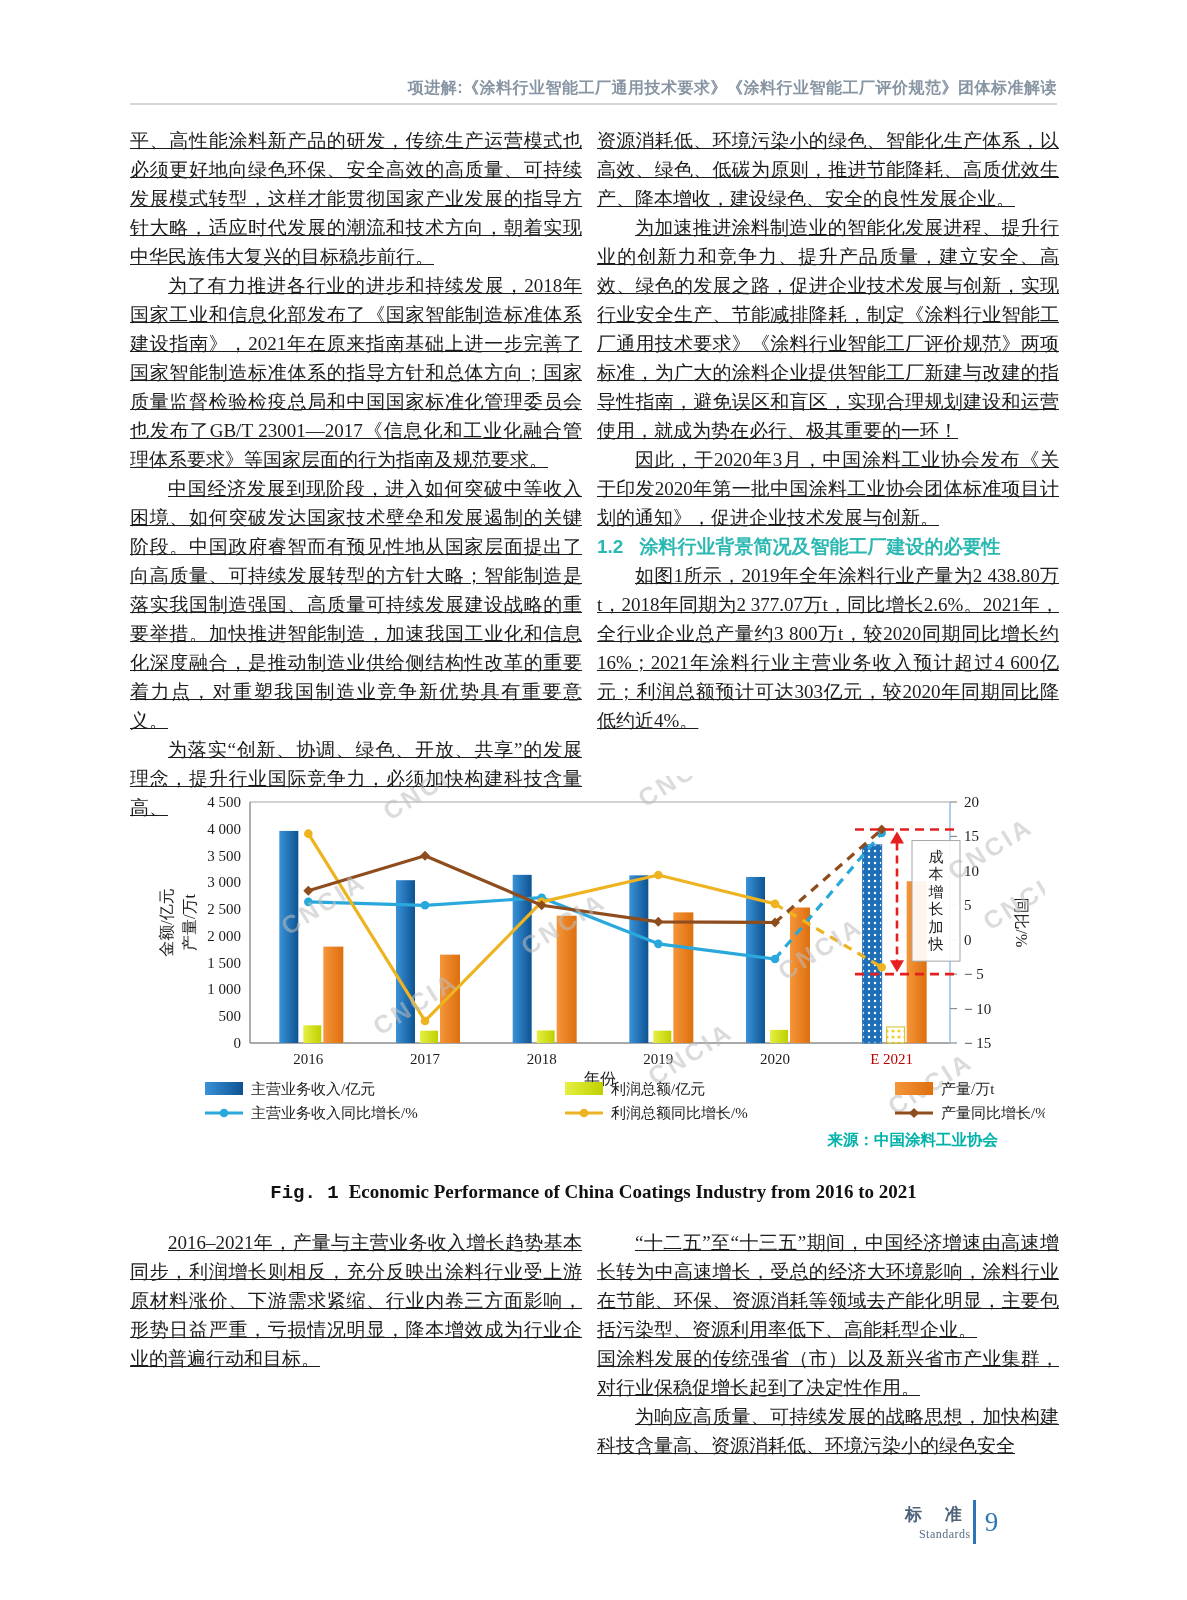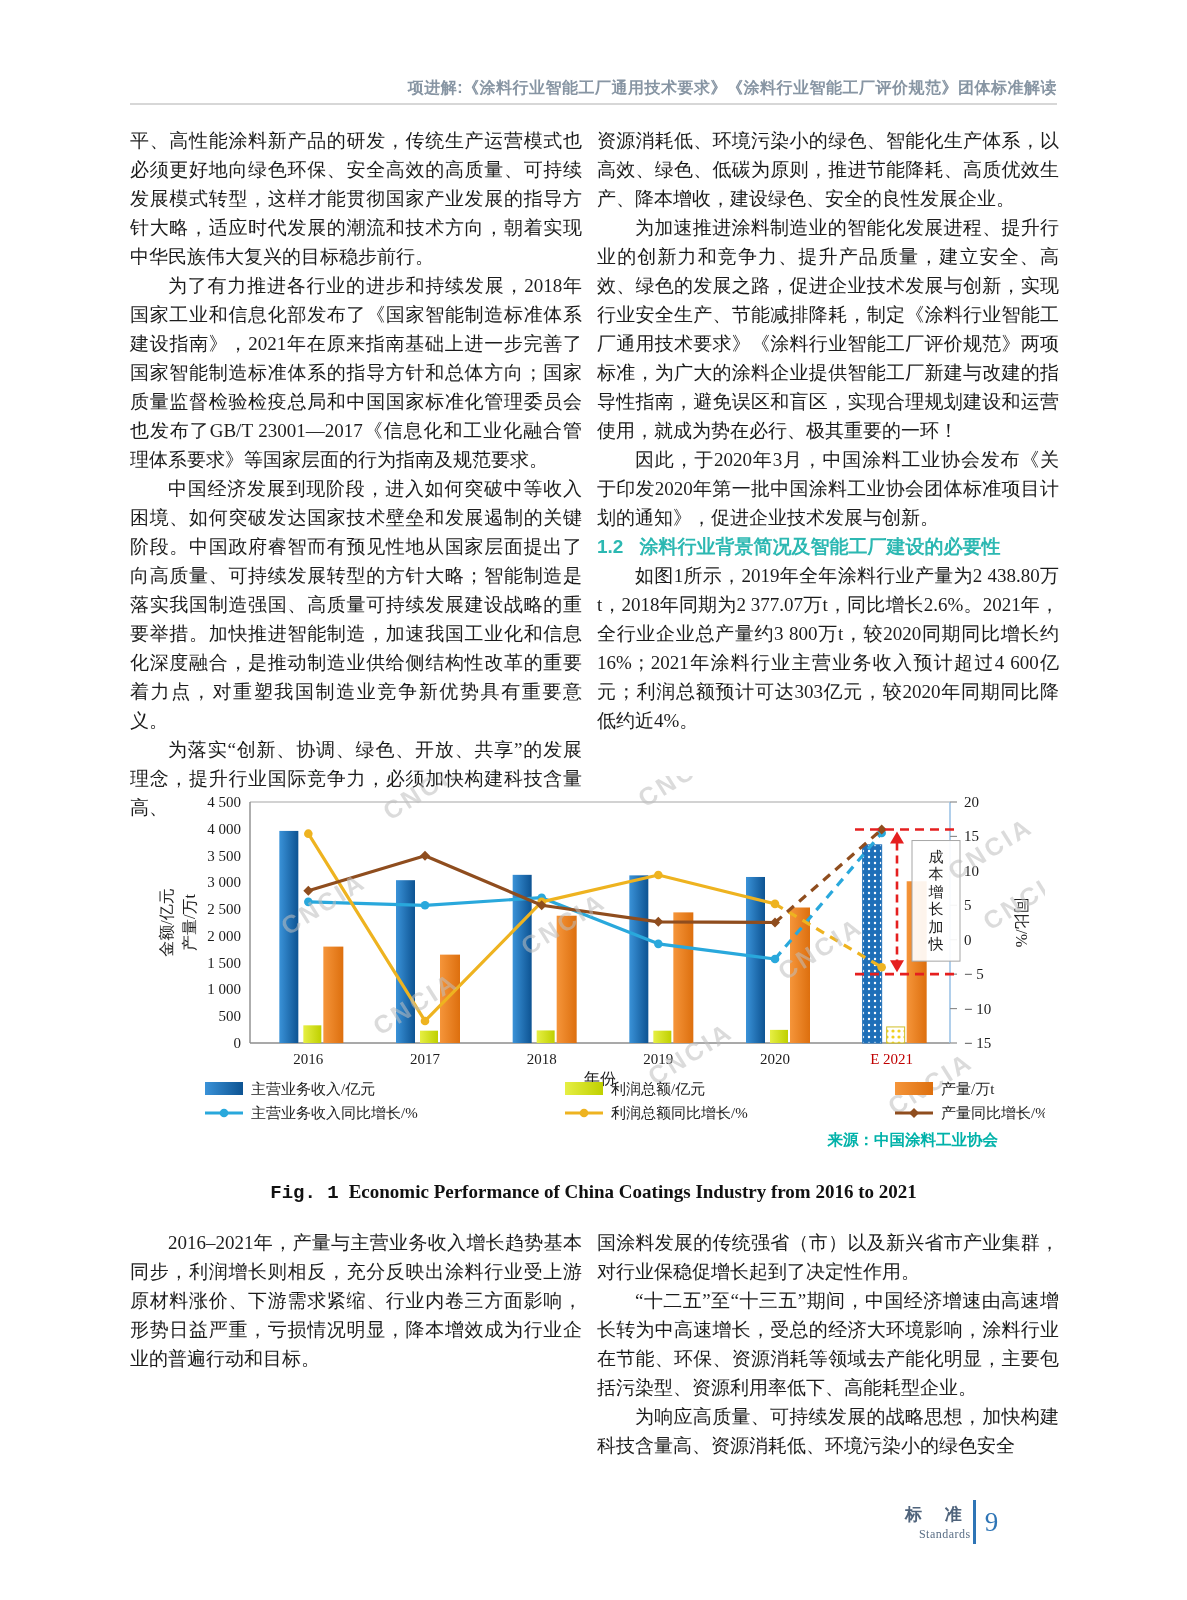--- a/index.html
+++ b/index.html
@@ -4,21 +4,21 @@
 <style>
   html,body{margin:0;padding:0;background:#ffffff;}
   .page{position:relative;width:1187px;height:1600px;background:#fff;overflow:hidden;
         font-family:"Liberation Serif","DejaVu Serif",serif;color:#1c1c1c;}
   .abs{position:absolute;}
   .hdr{left:130px;top:78px;width:927px;text-align:right;
        font-family:"Liberation Sans","DejaVu Sans",sans-serif;
        font-size:16px;font-weight:bold;color:#8795a3;letter-spacing:.5px;}
   .hdr-rule{left:130px;top:103px;width:927px;height:2px;background:#d7d7d7;}
   .col{font-size:19px;line-height:29px;text-align:justify;}
-  .para{margin:0;}
+  .para{margin:0;text-decoration:underline;}
   .para.ind{text-indent:2em;}
   .sec-head{color:#2cb8b2;font-weight:bold;line-height:29px;font-size:19px;
             font-family:"Liberation Sans","DejaVu Sans",sans-serif;}
   .sec-head .num{margin-right:16px;}
   .cap-zh{left:130px;top:1152px;width:927px;text-align:center;font-weight:bold;font-size:20px;
           font-family:"Liberation Sans","DejaVu Sans",sans-serif;color:#111;}
   .cap-zh .cl{margin-right:18px;}
   .cap-en{left:130px;top:1181px;width:927px;text-align:center;font-weight:bold;font-size:19px;color:#111;}
   .cap-en .cl{margin-right:10px;font-family:Liberation Mono, monospace;}
   .chart-wrap{left:140px;top:776px;width:905px;height:382px;}
@@ -210,22 +210,22 @@
   </div>
 
   <div class="abs cap-en">
     <span class="cl">Fig. 1</span><span>Economic Performance of China Coatings Industry from 2016 to 2021</span>
   </div>
 
   <div class="abs col" style="left:130px;top:1228px;width:452px">
       <p class="para ind">2016–2021年，产量与主营业务收入增长趋势基本同步，利润增长则相反，充分反映出涂料行业受上游原材料涨价、下游需求紧缩、行业内卷三方面影响，形势日益严重，亏损情况明显，降本增效成为行业企业的普遍行动和目标。</p>
     </div>
   <div class="abs col" style="left:597px;top:1228px;width:462px">
+      <p class="para ind">“十二五”至“十三五”期间，中国经济增速由高速增长转为中高速增长，受总的经济大环境影响，涂料行业在节能、环保、资源消耗等领域去产能化明显，主要包括污染型、资源利用率低下、高能耗型企业。</p>
       <p class="para">国涂料发展的传统强省（市）以及新兴省市产业集群，对行业保稳促增长起到了决定性作用。</p>
-      <p class="para ind">“十二五”至“十三五”期间，中国经济增速由高速增长转为中高速增长，受总的经济大环境影响，涂料行业在节能、环保、资源消耗等领域去产能化明显，主要包括污染型、资源利用率低下、高能耗型企业。</p>
       <p class="para ind">为响应高质量、可持续发展的战略思想，加快构建科技含量高、资源消耗低、环境污染小的绿色安全</p>
     </div>
 
   <div class="abs footer">
     <div class="f-zh">
       <div class="z1">标 准</div>
       <div class="z2">Standards</div>
     </div>
     <div class="f-bar"></div>
     <div class="f-pg">9</div>

